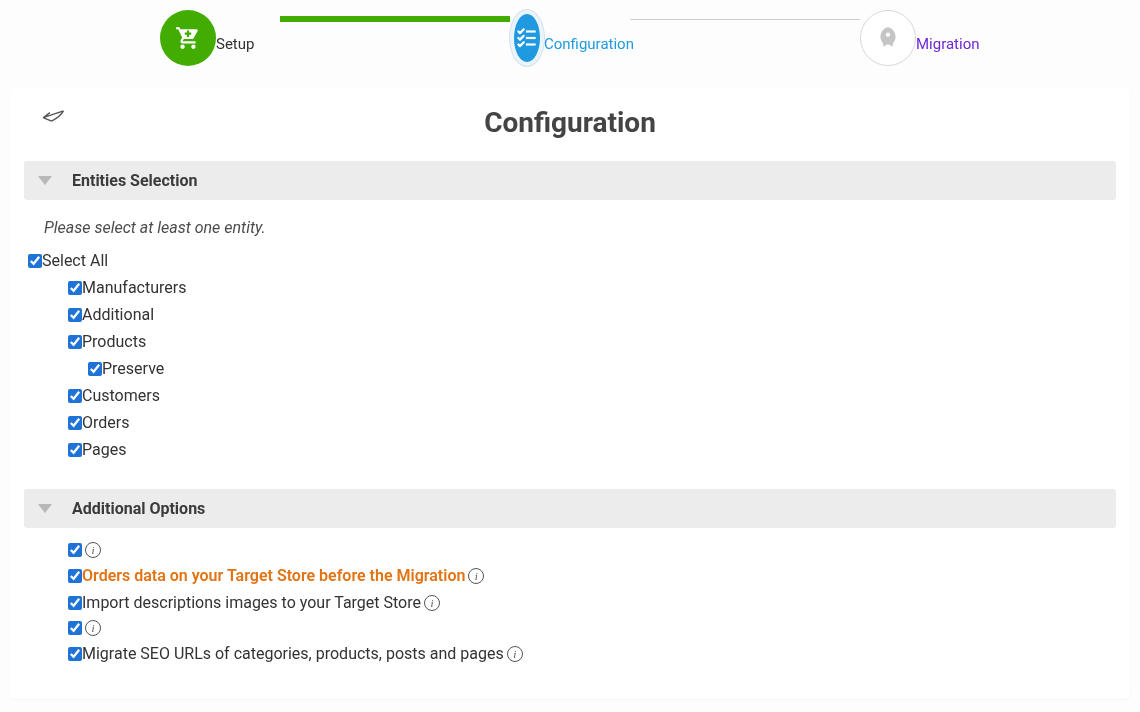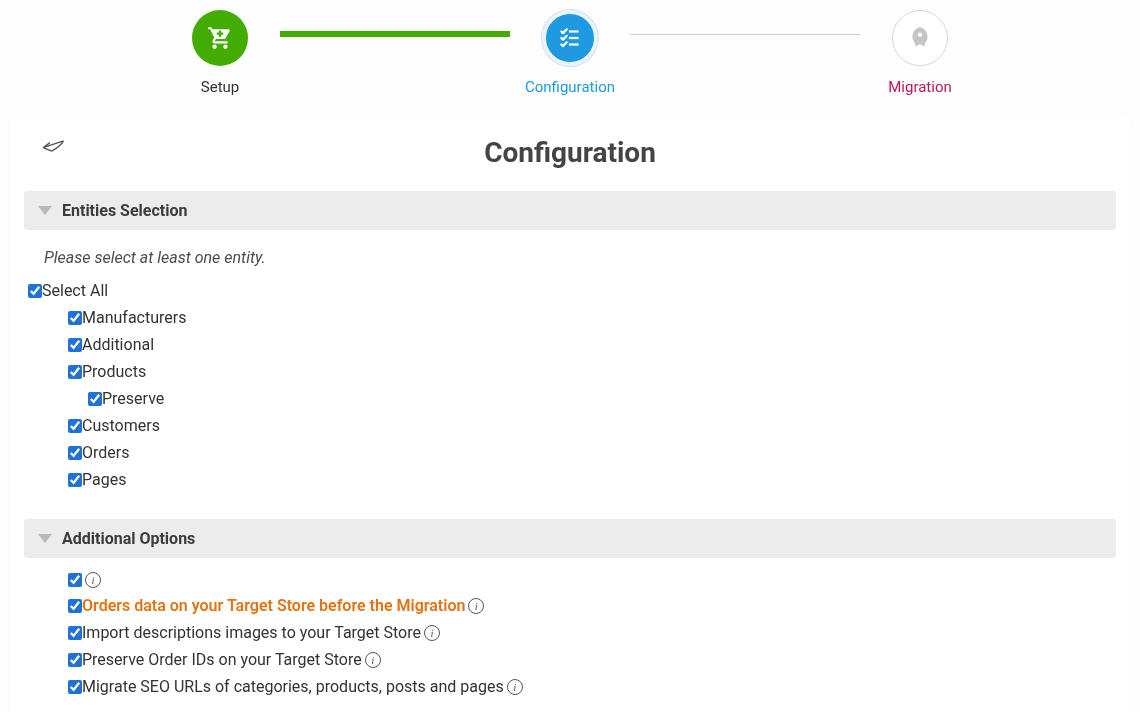--- a/index.html
+++ b/index.html
@@ -15,21 +15,20 @@
   
   .stepper {
     display: flex;
     align-items: center;
     justify-content: center;
     padding: 10px 0 0 0;
     position: relative;
   }
   .step {
     display: flex;
-    flex-direction: column;
     align-items: center;
     width: 120px;
     position: relative;
     z-index: 2;
   }
   .step-circle {
     width: 56px;
     height: 56px;
     border-radius: 50%;
     display: flex;
@@ -47,21 +46,21 @@
   .step-circle.inactive {
     background: #fff;
     border: 1px solid #d8d8d8;
   }
   .step-label {
     margin-top: 12px;
     font-size: 15px;
     color: #333;
   }
   .step-label.blue { color: #1f9ae0; }
-  .step-label.muted { color: #be185d; }
+  .step-label.muted { color: #6d28d9; }
   .connector {
     height: 6px;
     width: 230px;
     margin-top: -38px;
     z-index: 1;
   }
   .connector.green { background: #42ad00; }
   .connector.gray  { background: none; border-top: 1px solid #cfcfcf; height:1px; margin-top:-38px; }
 
   
@@ -94,21 +93,21 @@
 
   
   .section {
     margin: 0 14px 12px 14px;
   }
   .section-header {
     background: #ececec;
     padding: 10px 14px;
     display: flex;
     align-items: center;
-    gap: 10px;
+    gap: 20px;
     border-radius: 3px;
   }
   .section-header .tri {
     width: 0; height: 0;
     border-left: 7px solid transparent;
     border-right: 7px solid transparent;
     border-top: 9px solid #b8b8b8;
   }
   .section-title {
     font-weight: 700;
@@ -264,21 +263,20 @@
       </label>
 
       <label class="check-row indent-1">
         <input type="checkbox" checked="" style="">
         <span>Import descriptions images to your Target Store</span>
         <span class="info">i</span>
       </label>
 
       <label class="check-row indent-1">
         <input type="checkbox" checked="" style="">
-        <span>Preserve Order IDs on your Target Store</span>
         <span class="info">i</span>
       </label>
 
       <label class="check-row indent-1">
         <input type="checkbox" checked="" style="">
         <span>Migrate SEO URLs of categories, products, posts and pages</span>
         <span class="info">i</span>
       </label>
 
     </div>

